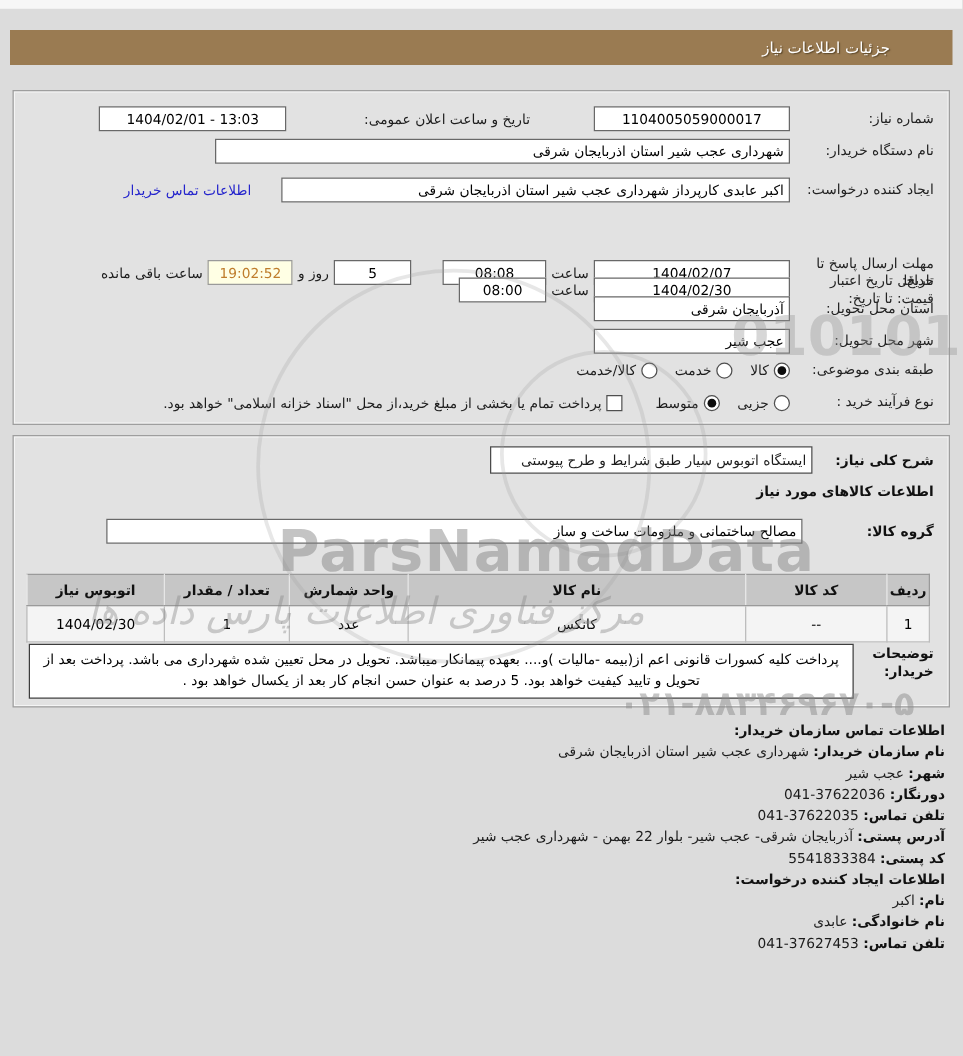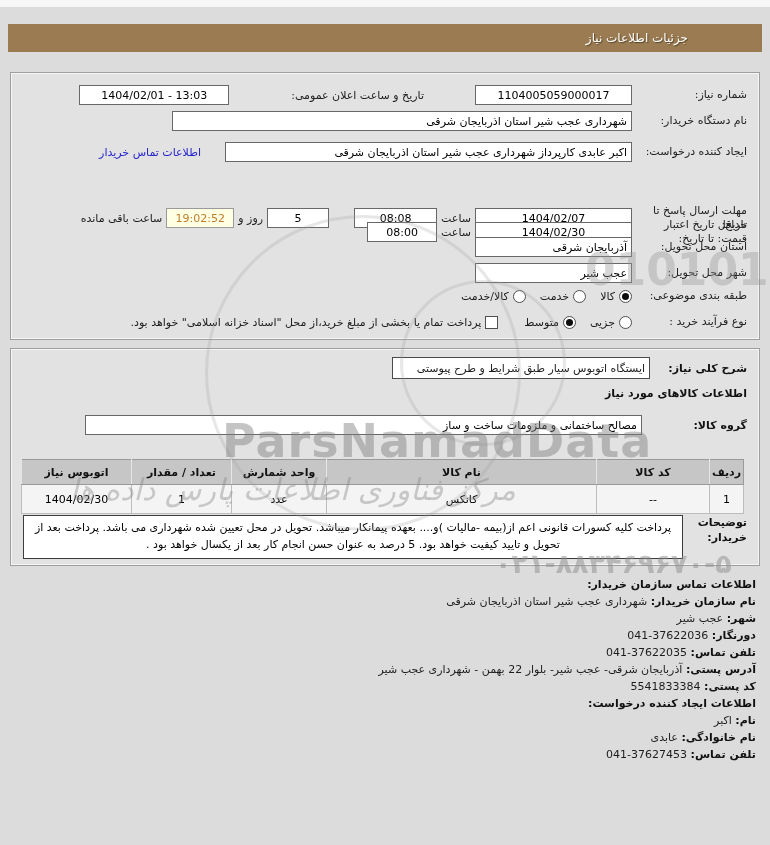--- a/index.html
+++ b/index.html
@@ -7,21 +7,21 @@
     width:770px;height:845px;position:relative;overflow:hidden;
     background:#dcdcdc;direction:rtl;
     font-family:"DejaVu Sans","Liberation Sans",sans-serif;
     font-size:11px;color:#1c1c1c;
   }
   .abs{position:absolute;}
   .topstrip{top:0;left:0;width:770px;height:7px;background:#f7f7f7;}
   .titlebar{
     top:24px;right:8px;width:754px;height:28px;background:#9a7b52;
     color:#fff;display:flex;align-items:center;box-sizing:border-box;
-    padding-right:74px;font-size:12px;text-shadow:1px 1px 1px rgba(40,30,10,.55);
+    padding-right:50px;font-size:12px;text-shadow:1px 1px 1px rgba(40,30,10,.55);
   }
   .panel{
     right:10px;width:750px;box-sizing:border-box;background:#e2e2e2;
     border:1px solid #9e9e9e;box-shadow:inset 1px 1px 0 #f5f5f5, inset -1px -1px 0 #f5f5f5;
   }
   #panel-main{top:72px;height:268px;}
   #panel-goods{top:348px;height:218px;}
   .row{position:absolute;right:12px;left:10px;display:flex;align-items:center;}
   .lbl{width:115px;flex:0 0 115px;color:#222;line-height:14px;}
   .blbl{font-weight:bold;color:#111;}

